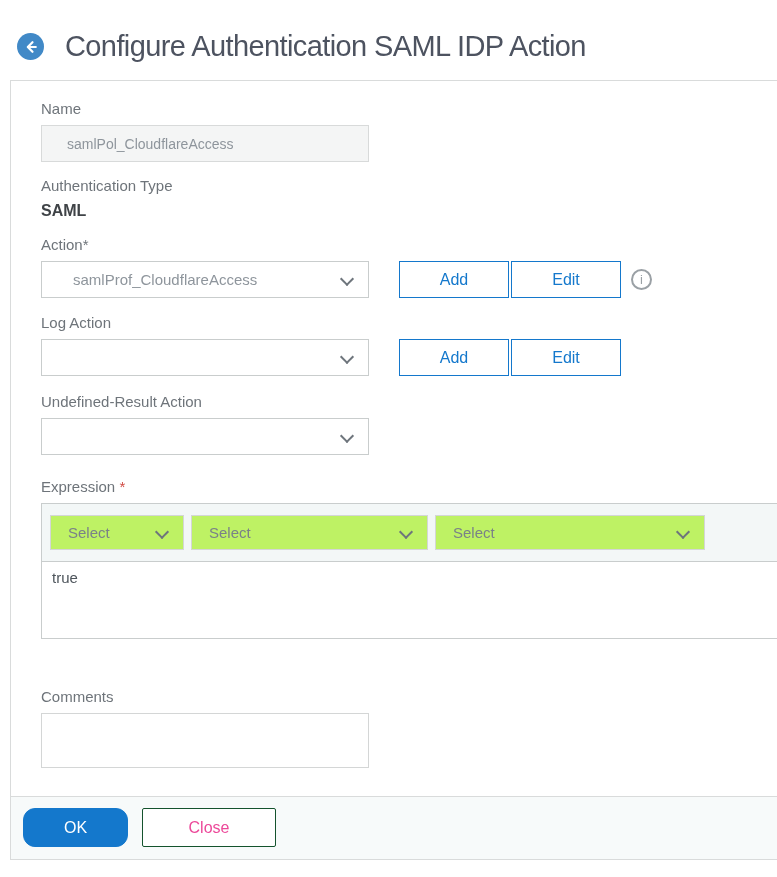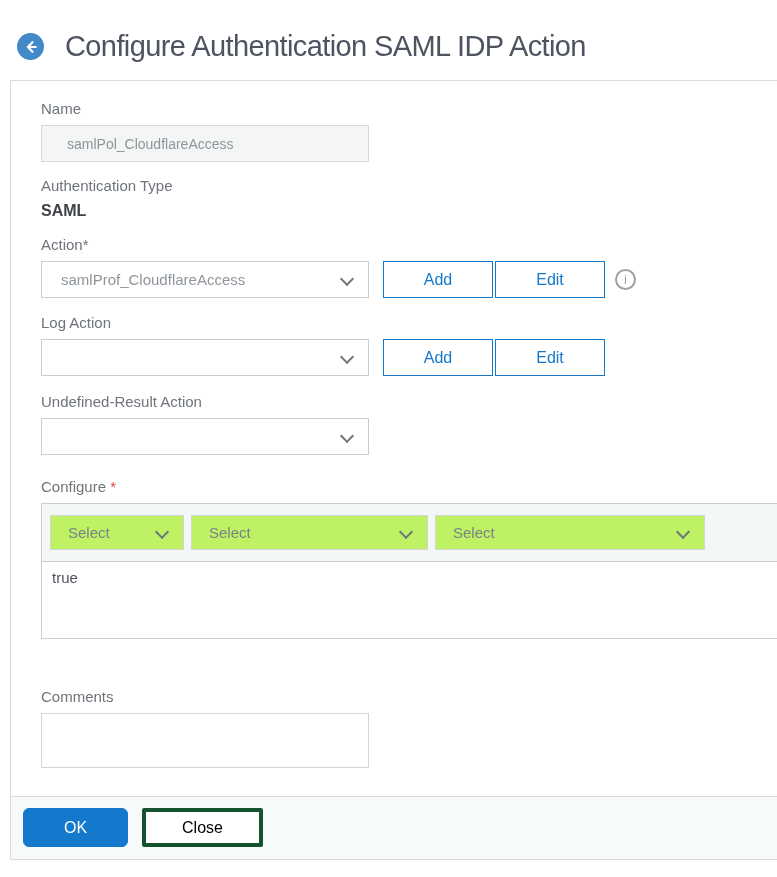--- a/index.html
+++ b/index.html
@@ -18,29 +18,29 @@
   .form { padding: 19px 0 24px 30px; }
 
   .field-label { font-size: 15px; color: #6e747a; margin-bottom: 8px; }
   .static-value { font-size: 16px; color: #3f4347; font-weight: 700; margin-top: 5px; }
 
   .text-input { width: 328px; height: 37px; background: #f4f5f5; border: 1px solid #d8dada;
                 color: #8e959c; font-size: 14px; padding-left: 25px; font-family: "Liberation Sans", sans-serif; }
 
   .select-box { position: relative; width: 328px; height: 37px; background: #ffffff;
                 border: 1px solid #c9cdcd; display: flex; align-items: center;
-                padding-left: 19px; color: #8e959c; font-size: 15px; cursor: pointer; }
+                padding-left: 31px; color: #8e959c; font-size: 15px; cursor: pointer; }
   .chevron { position: absolute; right: 16px; top: 12px; width: 10px; height: 10px;
              border-right: 2px solid #6e757c; border-bottom: 2px solid #6e757c;
              transform: rotate(45deg); }
 
   .control-row { display: flex; align-items: center; }
   .btn-outline { width: 110px; height: 37px; background: #ffffff; border: 1px solid #1478cc;
                  color: #1478cc; font-size: 16px; font-family: "Liberation Sans", sans-serif;
-                 cursor: pointer; margin-left: 14px; }
+                 cursor: pointer; margin-left: 30px; }
   .btn-outline + .btn-outline { margin-left: 2px; }
   .info-icon { width: 21px; height: 21px; border: 2px solid #9aa0a5; border-radius: 50%;
                color: #9aa0a5; font-size: 13px; display: flex; align-items: center;
                justify-content: center; margin-left: 10px; font-style: normal; }
 
   .spacer-15 { height: 15px; } .spacer-16 { height: 16px; } .spacer-17 { height: 17px; }
   .spacer-23 { height: 23px; } .spacer-49 { height: 49px; }
 
   
   .required-mark { color: #d14b44; }
@@ -59,23 +59,23 @@
 
   .comments-area { width: 328px; height: 55px; border: 1px solid #d4d6d6; background: #ffffff;
                    resize: none; font-family: "Liberation Sans", sans-serif; font-size: 15px;
                    color: #4e555c; padding: 6px 8px; }
 
   
   .footer { border-top: 1px solid #d9dbdb; background: #f7fafa; padding: 11px 0 12px 12px;
             display: flex; align-items: center; gap: 14px; }
   .btn-primary { width: 105px; height: 39px; background: #1478cc; border: 1px solid #1478cc;
                  color: #ffffff; font-size: 16px; font-family: "Liberation Sans", sans-serif;
-                 cursor: pointer; border-radius: 6px; }
-  .btn-close { width: 121px; height: 39px; background: #ffffff; border: 4px solid #14532d;
-               color: #000000; font-size: 16px; font-family: "Liberation Sans", sans-serif;
+                 cursor: pointer; border-radius: 12px; }
+  .btn-close { width: 134px; height: 39px; background: #ffffff; border: 1px solid #14532d;
+               color: #ec4899; font-size: 16px; font-family: "Liberation Sans", sans-serif;
                cursor: pointer; border-radius: 2px; }
 </style>
 </head>
 <body>
 
 <div class="header">
   <div class="back-btn">
     <span style="display:flex">
       <svg width="16" height="16" viewBox="0 0 16 16">
         <path d="M9.5 3.2 L4.8 8 L9.5 12.8" stroke="#ffffff" stroke-width="2.2" fill="none" stroke-linecap="round" stroke-linejoin="round"></path>
@@ -126,21 +126,21 @@
 
     <div class="field-label">Undefined-Result Action</div>
     <div class="select-box">
       <span></span>
       <span class="chevron"></span>
     </div>
 
     <div class="spacer-23"></div>
 
     <div class="field-label">
-      <span>Configure</span>
+      <span>Expression</span>
       <span class="required-mark">*</span>
     </div>
     <div class="expr-box">
       <div class="expr-header">
         <div class="expr-select w1">
           <span>Select</span>
           <span class="chevron"></span>
         </div>
         <div class="expr-select w2">
           <span>Select</span>

